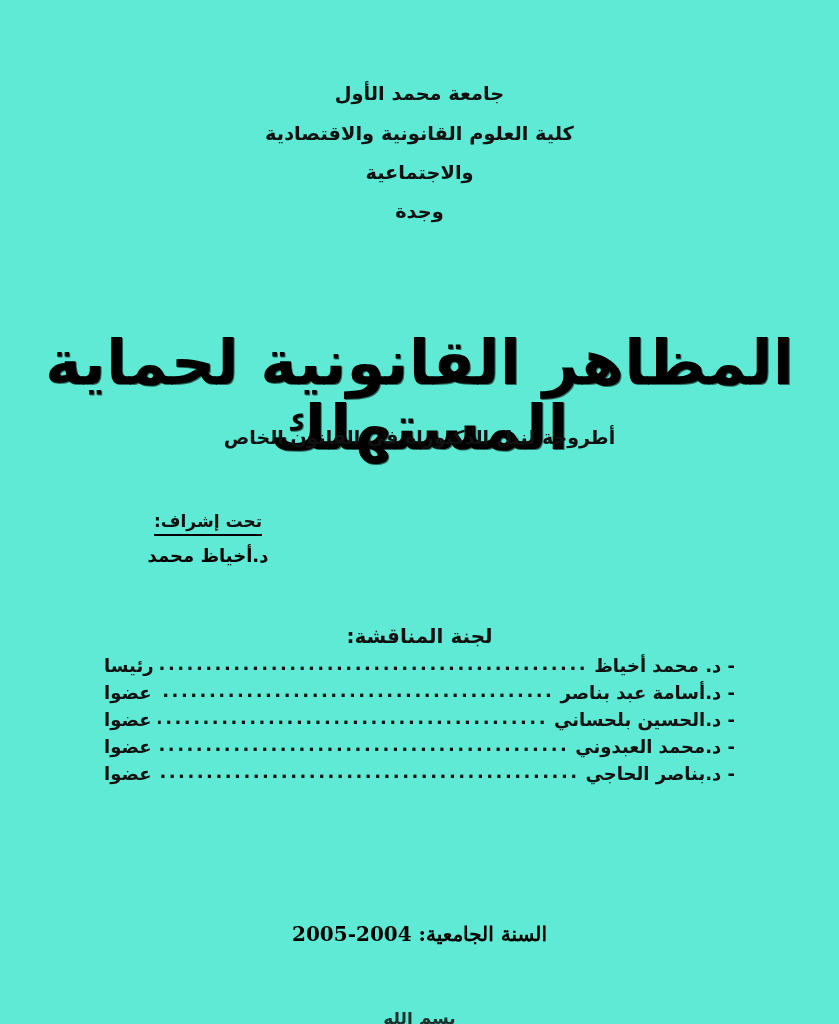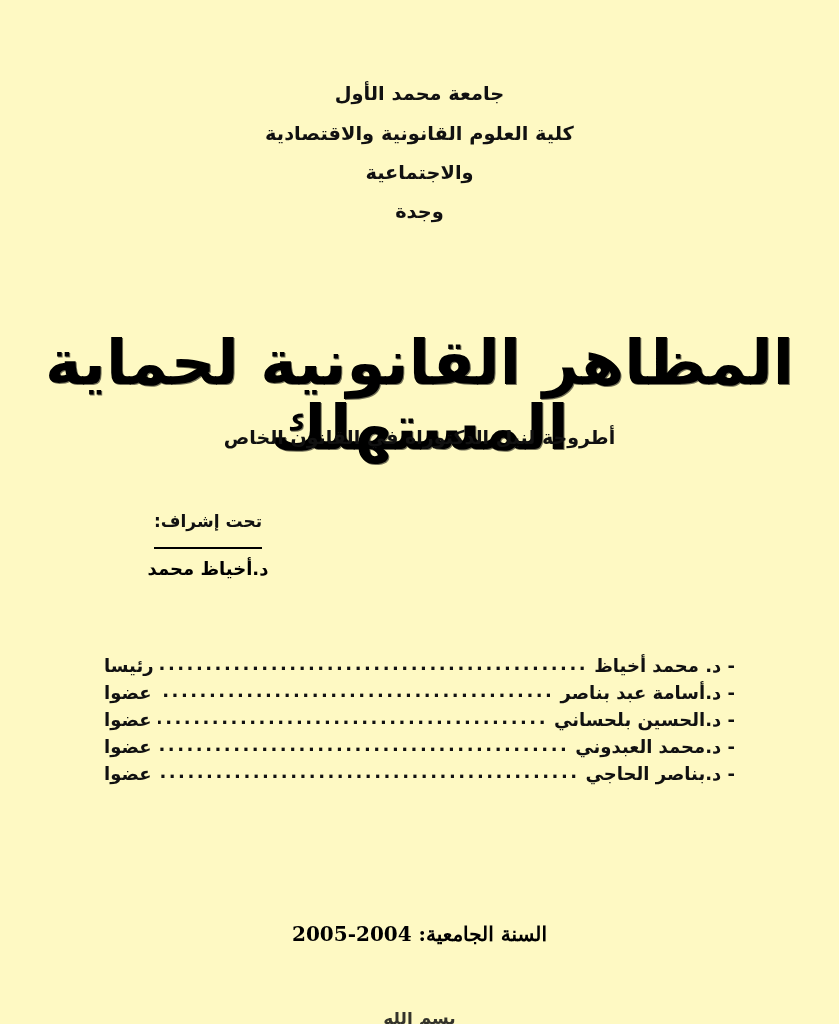--- a/index.html
+++ b/index.html
@@ -14,21 +14,21 @@
     position: relative;
     overflow: hidden;
     font-family: "DejaVu Sans", "Liberation Sans", sans-serif;
     color: #000000;
     direction: rtl;
   }
 
   .page {
     position: absolute;
     inset: 0;
-    background: #fef9c3;
+    background: #5eead4;
   }
 
   
   .header-block {
     position: absolute;
     top: 84px;
     left: 0;
     right: 0;
     text-align: center;
   }
@@ -94,21 +94,21 @@
   .people-col.student { right: 108px; width: 200px; }
   .people-col.supervisor { left: 108px; width: 200px; }
 
   .people-label {
     font-family: "DejaVu Sans", sans-serif;
     font-weight: 700;
     font-size: 17px;
     line-height: 1.1;
     display: inline-block;
     border-bottom: 2px solid #000;
-    padding-bottom: 16px;
+    padding-bottom: 3px;
     color: #111111;
   }
   .people-name {
     font-family: "DejaVu Sans", sans-serif;
     font-weight: 700;
     font-size: 18px;
     margin-top: 9px;
     color: #000000;
   }
 
@@ -211,20 +211,21 @@
     <div class="subtitle-line">أطروحة لنيل الدكتوراه في القانون الخاص</div>
   </div>
 
   <div class="people-row">
     <div class="people-col supervisor">
       <div class="people-label">تحت إشراف:</div>
       <div class="people-name">د.أخياظ محمد</div>
     </div>
   </div>
 
+  <div class="jury-heading">لجنة المناقشة:</div>
 
   <div class="jury-list">
     <div class="jury-row">
       <span class="jury-name">- د. محمد أخياظ</span>
       <span class="jury-dots">...........................................................</span>
       <span class="jury-role">رئيسا</span>
     </div>
     <div class="jury-row">
       <span class="jury-name">- د.أسامة عبد بناصر</span>
       <span class="jury-dots">...........................................................</span>

